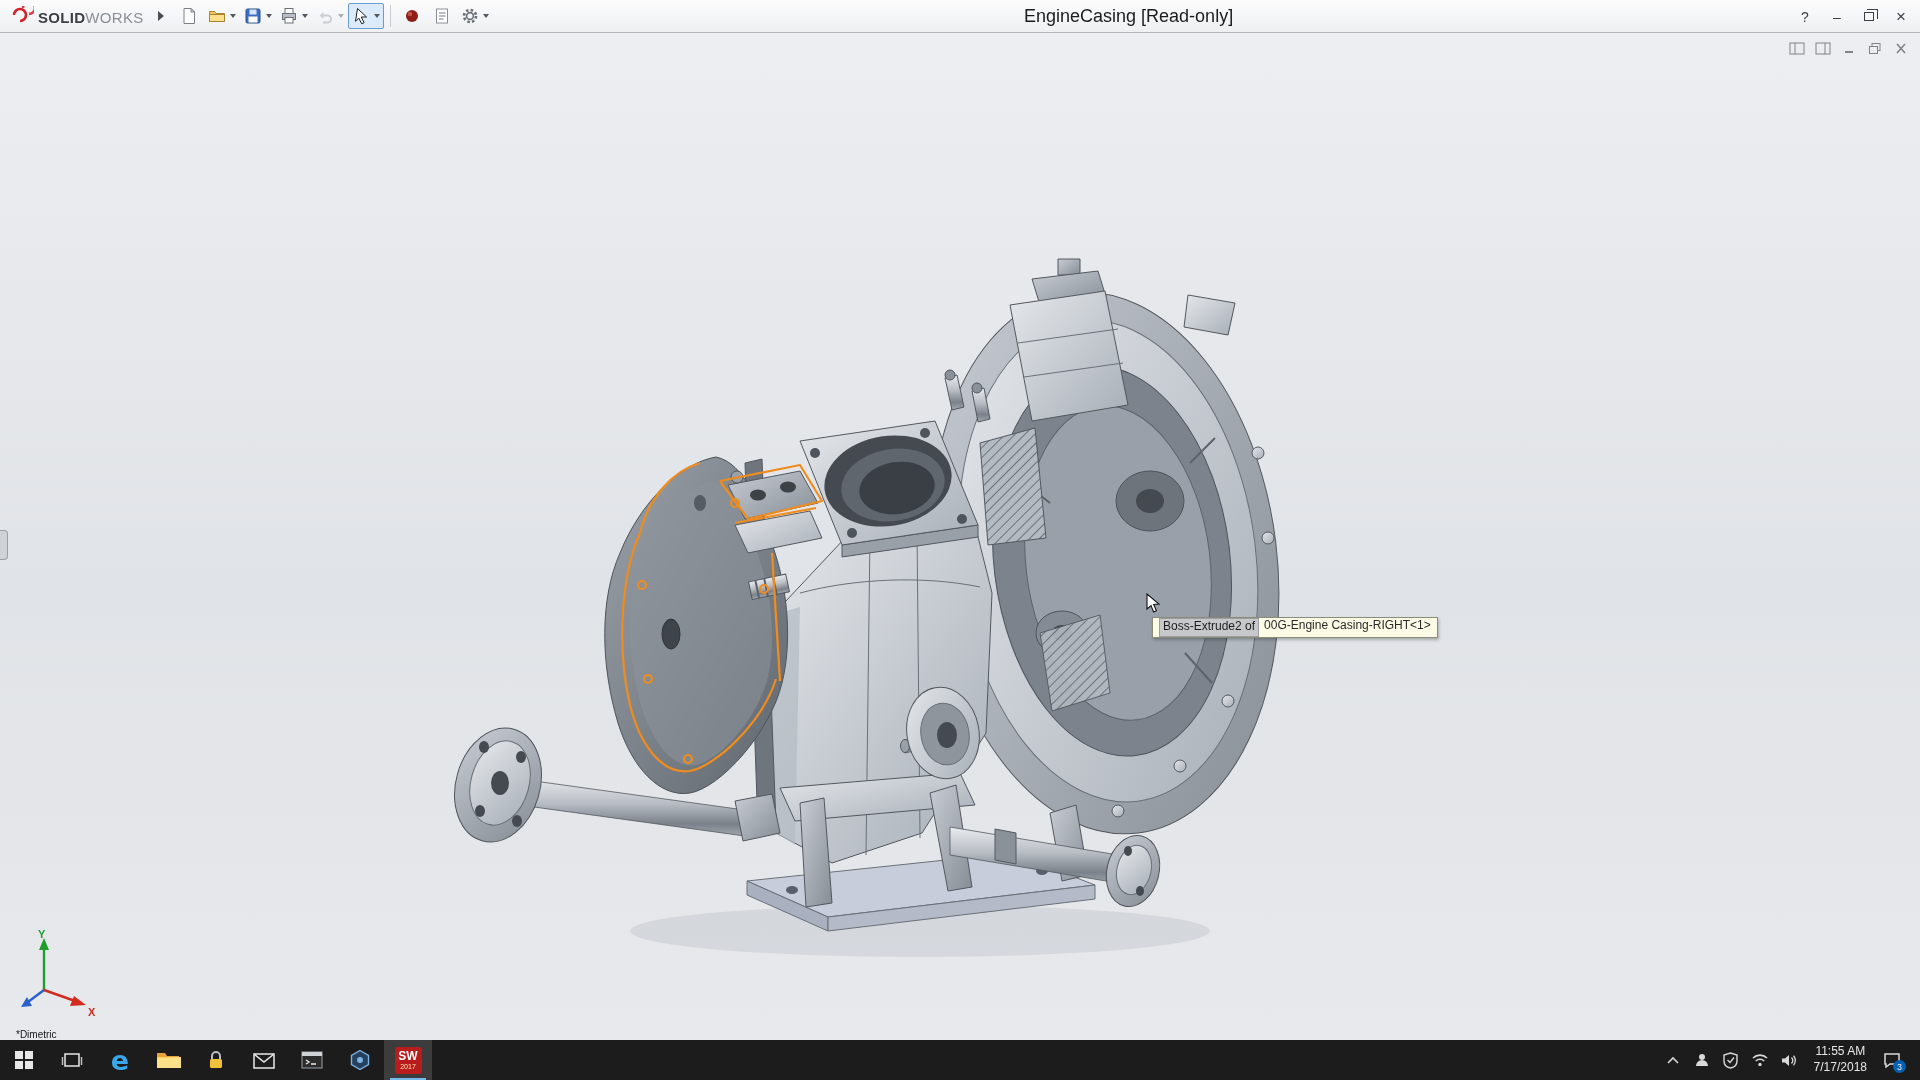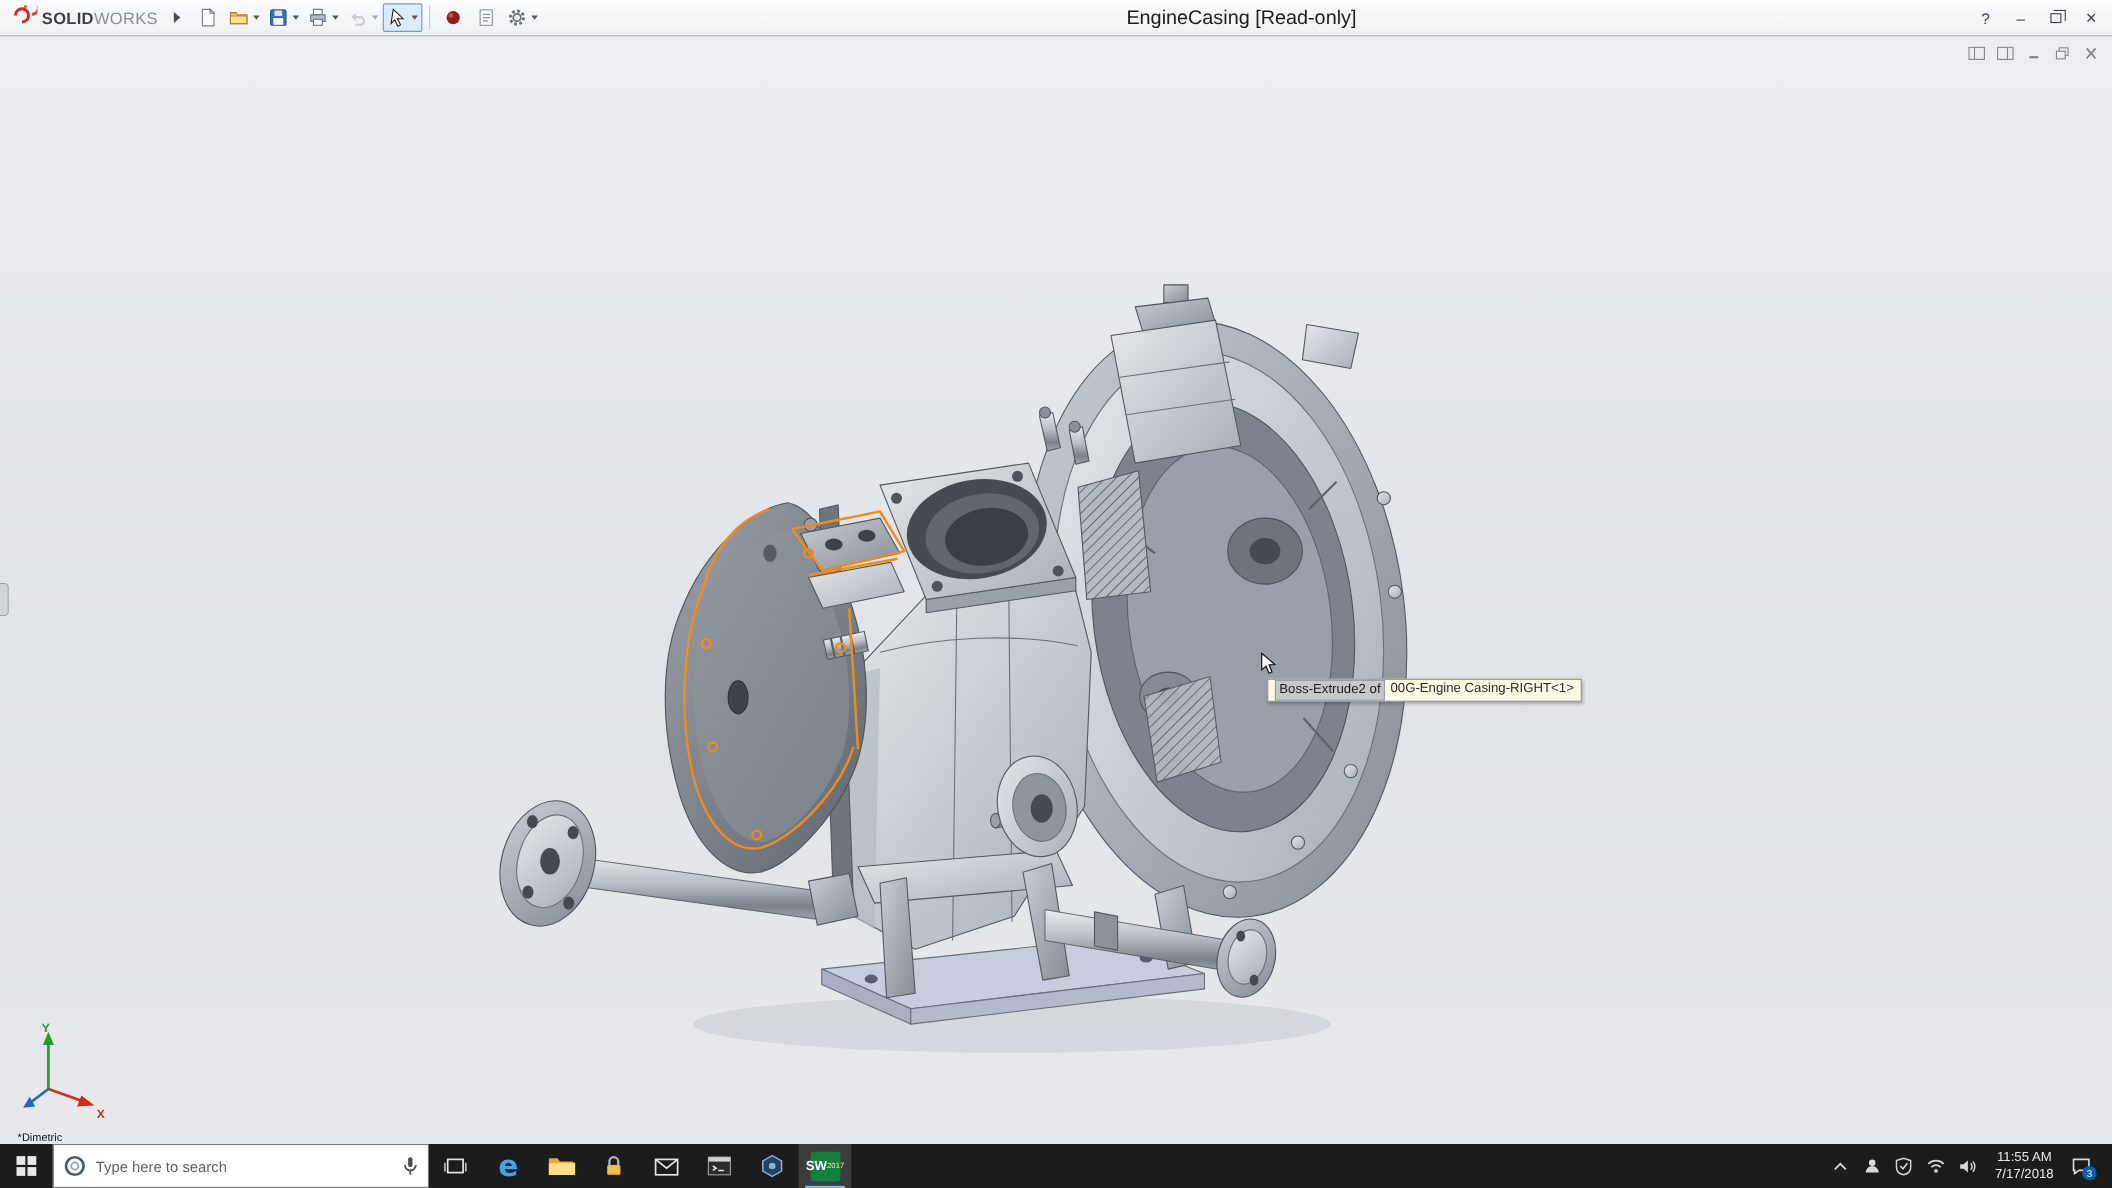--- a/index.html
+++ b/index.html
@@ -40,21 +40,21 @@
   .tb-start{width:48px;display:flex;align-items:center;justify-content:center;cursor:pointer}
   .win-logo{display:grid;grid-template-columns:8px 8px;grid-template-rows:8px 8px;gap:2px}
   .win-logo span{background:#e8e8e8}
   #search-box{width:342px;background:#ffffff;display:flex;align-items:center;padding:0 8px;gap:8px;border:1px solid #7a7a7a;cursor:text}
   #search-box input{flex:1;border:none;outline:none;font-size:13.5px;color:#444;background:transparent;font-family:"Liberation Sans",sans-serif}
   #search-box input::placeholder{color:#5f5f5f}
   .tb-app{width:48px;display:flex;align-items:center;justify-content:center;cursor:pointer;position:relative}
   .tb-app.active{background:rgba(255,255,255,.14)}
   .tb-app.active::after{content:"";position:absolute;left:6px;right:6px;bottom:0;height:2px;background:#76b9ed}
   .edge-e{font-size:27px;font-weight:bold;color:#3ba7e8;font-family:"DejaVu Sans",sans-serif;line-height:1}
-  .sw-tile{width:27px;height:27px;background:#15803d;border-radius:3px;display:flex;flex-direction:row;align-items:center;justify-content:center;line-height:1}
+  .sw-tile{width:27px;height:27px;background:#b91c1c;border-radius:3px;display:flex;flex-direction:column;align-items:center;justify-content:center;line-height:1}
   .sw-tile .sw{font-size:12px;font-weight:bold;color:#fff}
   .sw-tile .yr{font-size:7px;color:#ffe9b0;margin-top:1px}
   #tray{margin-left:auto;display:flex;align-items:center;gap:9px;padding-right:2px}
   .tray-ico{width:20px;height:20px;display:flex;align-items:center;justify-content:center;cursor:pointer;opacity:.92}
   #clock{display:flex;flex-direction:column;align-items:center;justify-content:center;font-size:12px;line-height:1.3;padding:0 6px;cursor:default;white-space:nowrap}
   .action-center{position:relative}
   .ac-badge{position:absolute;right:-4px;bottom:-3px;min-width:13px;height:13px;border-radius:7px;background:#0067c0;color:#fff;font-size:9px;display:flex;align-items:center;justify-content:center;padding:0 2px}
   #show-desktop{width:7px;border-left:1px solid #4d4d4d;cursor:pointer}
 </style>
 </head>
@@ -376,32 +376,20 @@
   <footer id="taskbar">
     <div class="tb-start">
       <span class="win-logo">
           <span></span>
           <span></span>
           <span></span>
           <span></span>
         </span>
     </div>
 
-    <div id="search-box">
-      <svg width="22" height="22" viewBox="0 0 22 22">
-        <circle cx="11" cy="11" r="8" fill="none" stroke="#4a5b6e" stroke-width="2.4"></circle>
-        <circle cx="11" cy="11" r="3.2" fill="none" stroke="#8fa3b8" stroke-width="1.6"></circle>
-      </svg>
-      <input type="text" placeholder="Type here to search" style="">
-      <svg width="16" height="20" viewBox="0 0 16 20">
-        <rect x="6" y="2" width="4" height="9" rx="2" fill="#4a4a4a"></rect>
-        <path d="M3 9a5 5 0 0 0 10 0" fill="none" stroke="#4a4a4a" stroke-width="1.6"></path>
-        <line x1="8" y1="14" x2="8" y2="18" stroke="#4a4a4a" stroke-width="1.6"></line>
-      </svg>
-    </div>
 
     <div class="tb-app">
       <svg width="22" height="18" viewBox="0 0 22 18">
         <rect x="4" y="3" width="14" height="12" fill="none" stroke="#e8e8e8" stroke-width="1.5"></rect>
         <path d="M1.5 6v8M20.5 6v8" stroke="#bcbcbc" stroke-width="1.5"></path>
       </svg>
     </div>
     <div class="tb-app">
       <span class="edge-e">e</span>
     </div>

